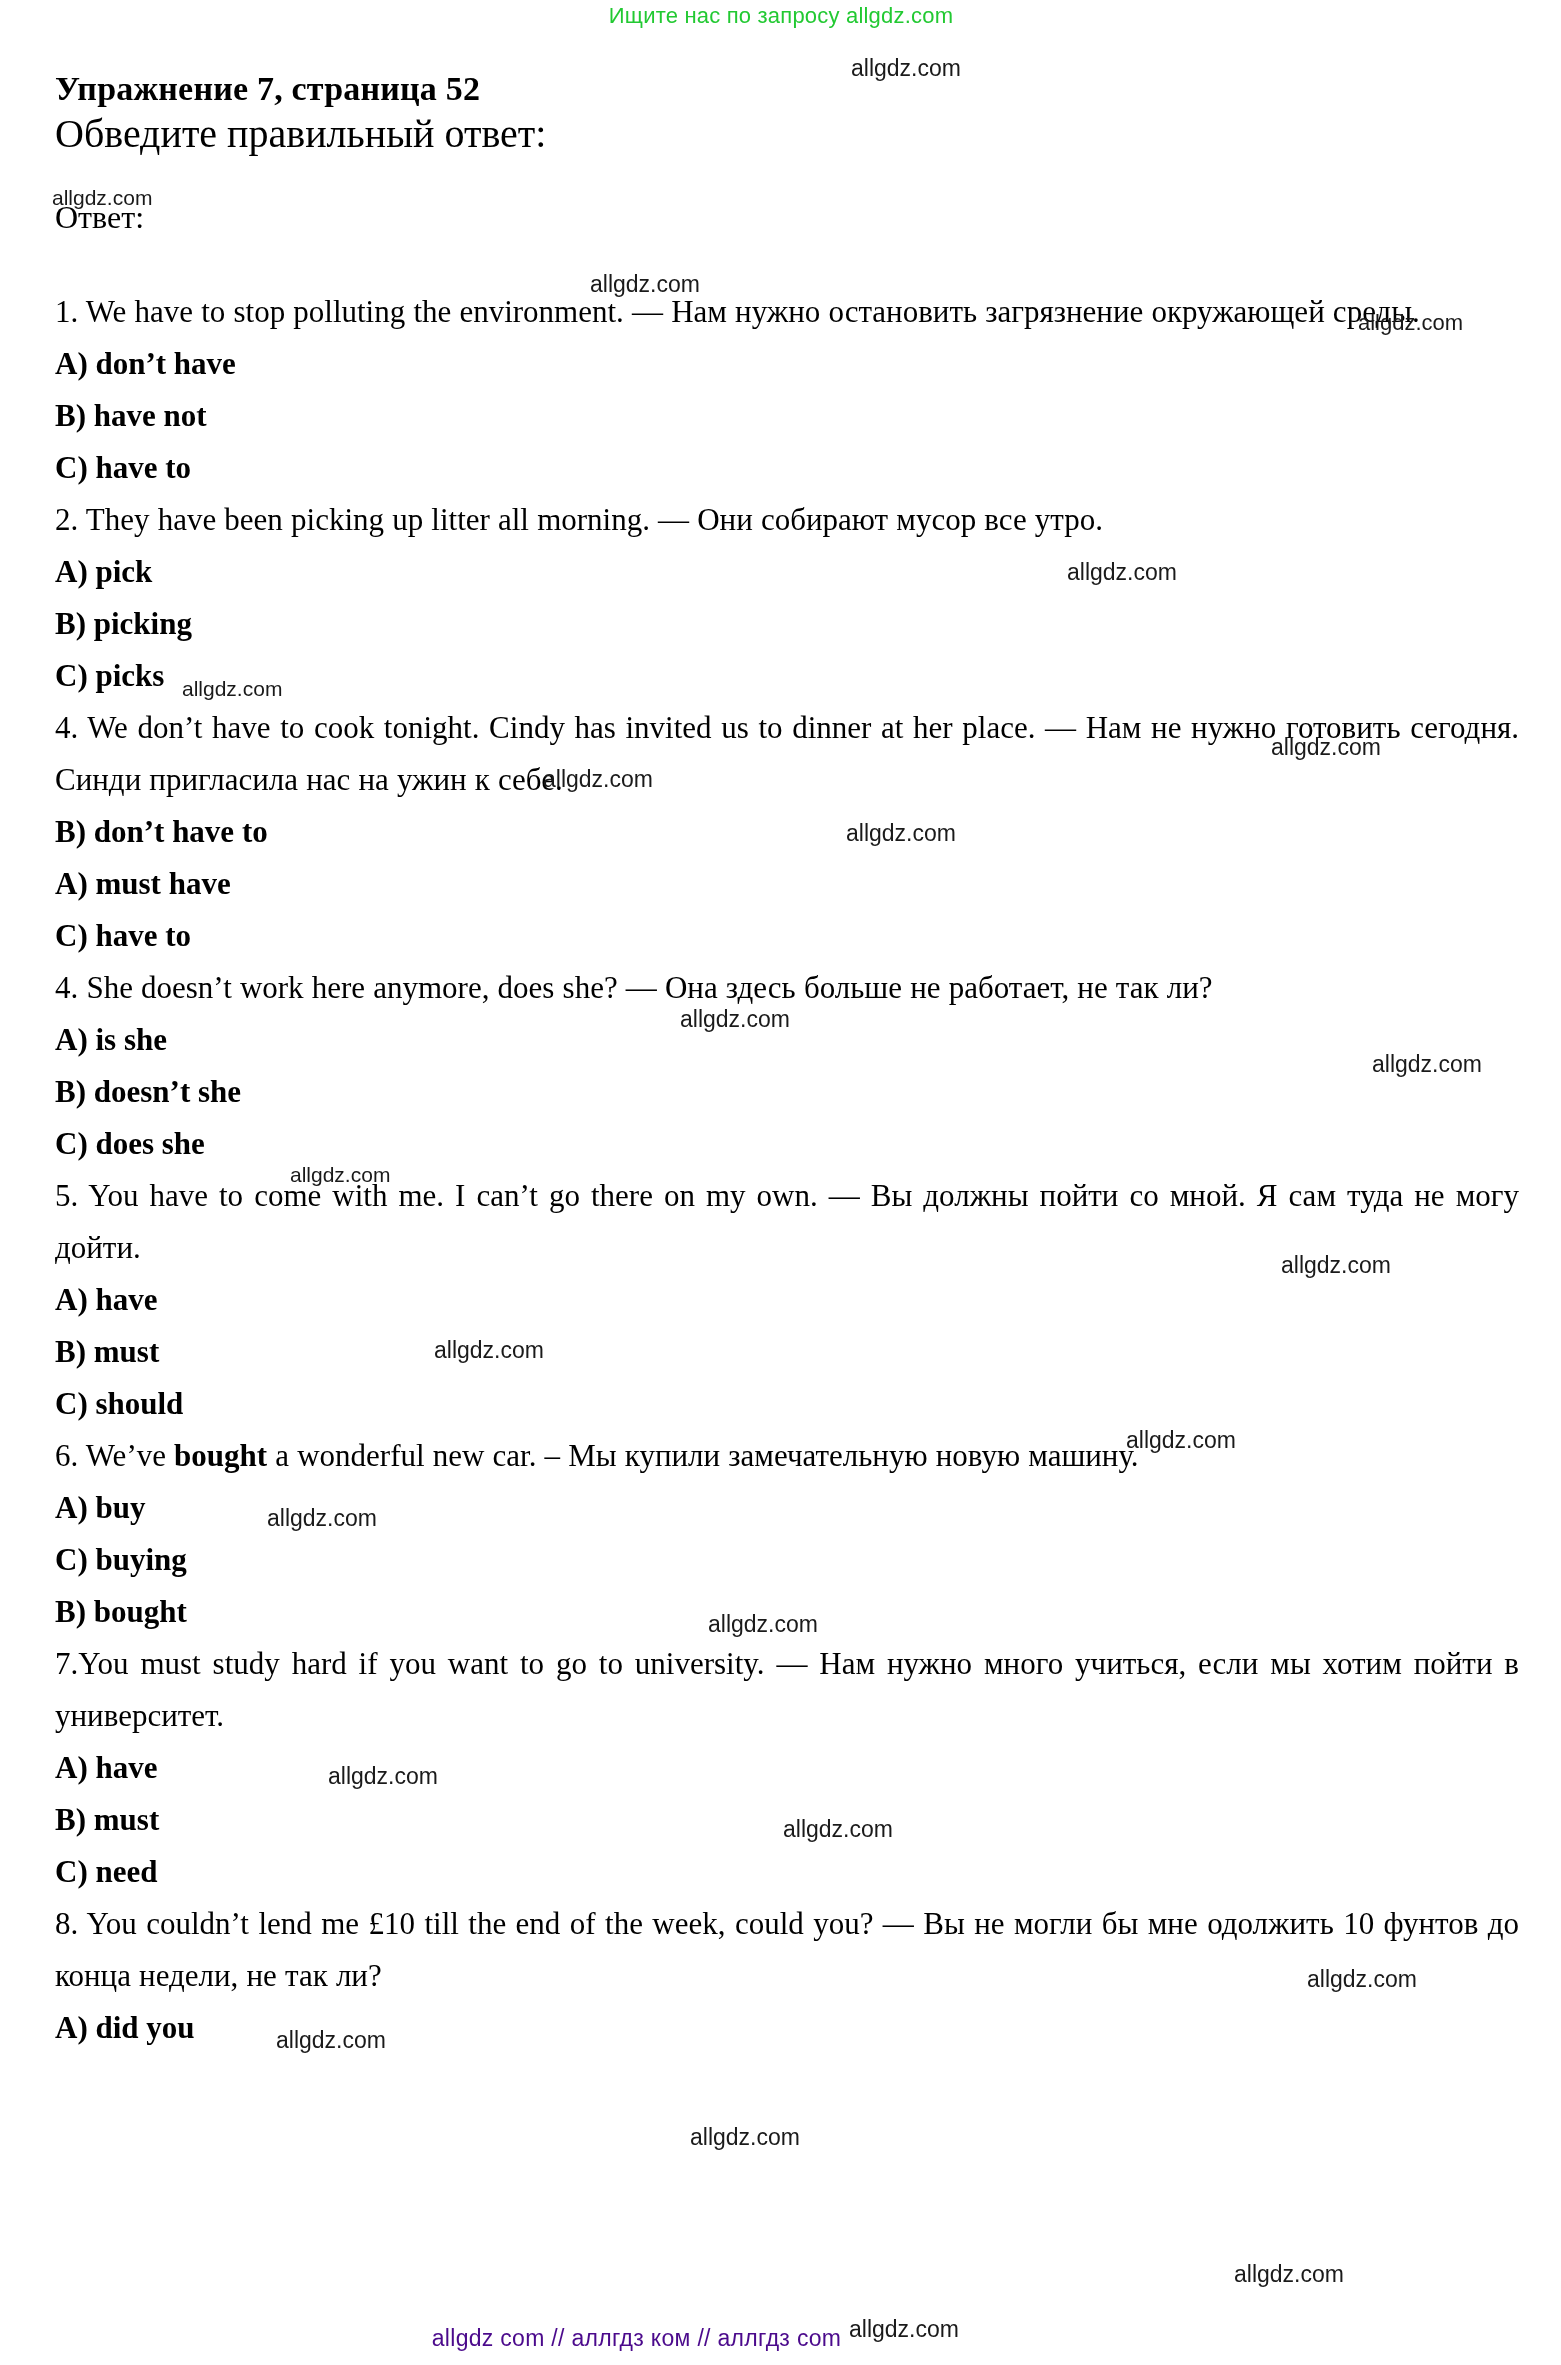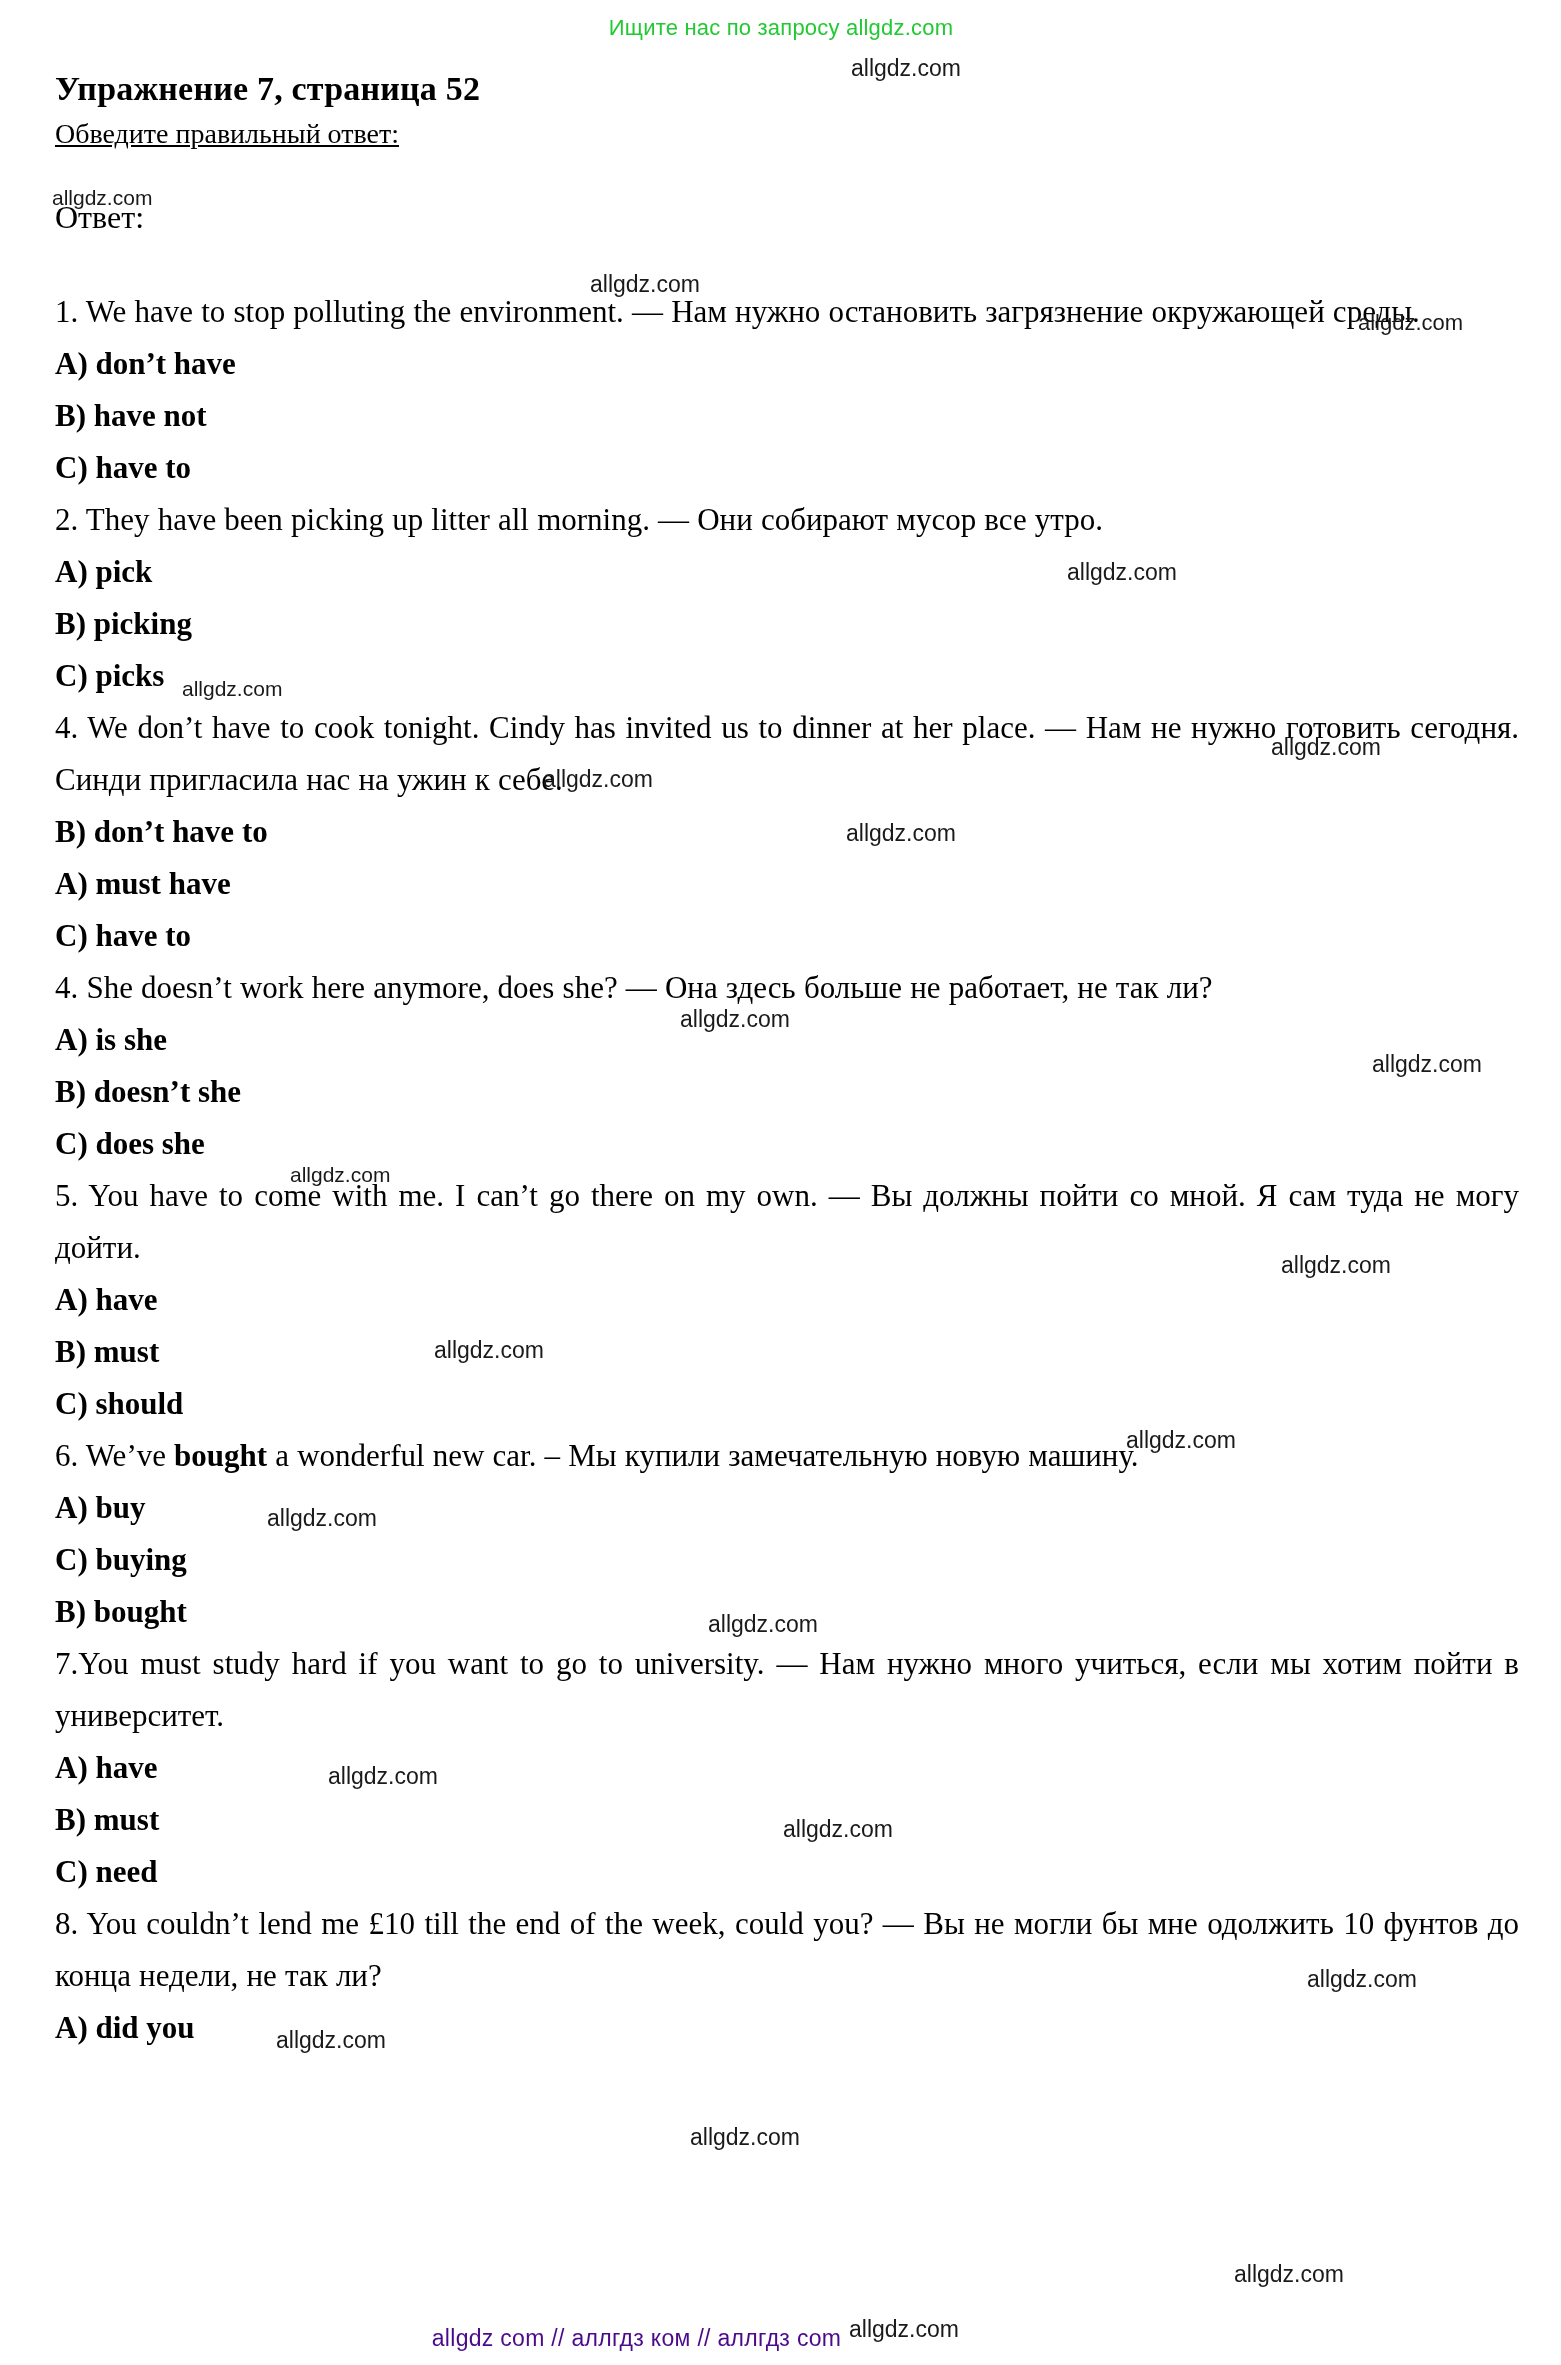--- a/index.html
+++ b/index.html
@@ -12,21 +12,21 @@
     height: 2366px;
     position: relative;
     font-family: "Liberation Serif", "DejaVu Serif", serif;
     color: #000000;
     overflow: hidden;
   }
 
   
   #promo-bar {
     position: absolute;
-    top: 12px;
+    top: 0;
     left: 0;
     width: 1562px;
     text-align: center;
     font-family: "Liberation Sans", "DejaVu Sans", sans-serif;
     font-size: 22px;
     line-height: 31px;
     color: #22c932;
     letter-spacing: 0.2px;
   }
 
@@ -48,24 +48,23 @@
 
   .exercise-title {
     font-size: 34px;
     font-weight: bold;
     line-height: 43px;
     margin: 0 0 3.1px 0;
     letter-spacing: 0.2px;
   }
 
   .instruction {
-    font-size: 28px;
+    font-size: 40px;
     line-height: 41px;
     margin: 0;
-    text-decoration: underline;
   }
 
   .answer-label {
     font-size: 32px;
     line-height: 41px;
     margin: 43px 0 0 0;
   }
 
   .qlist {
     margin: 48px 0 0 0;

